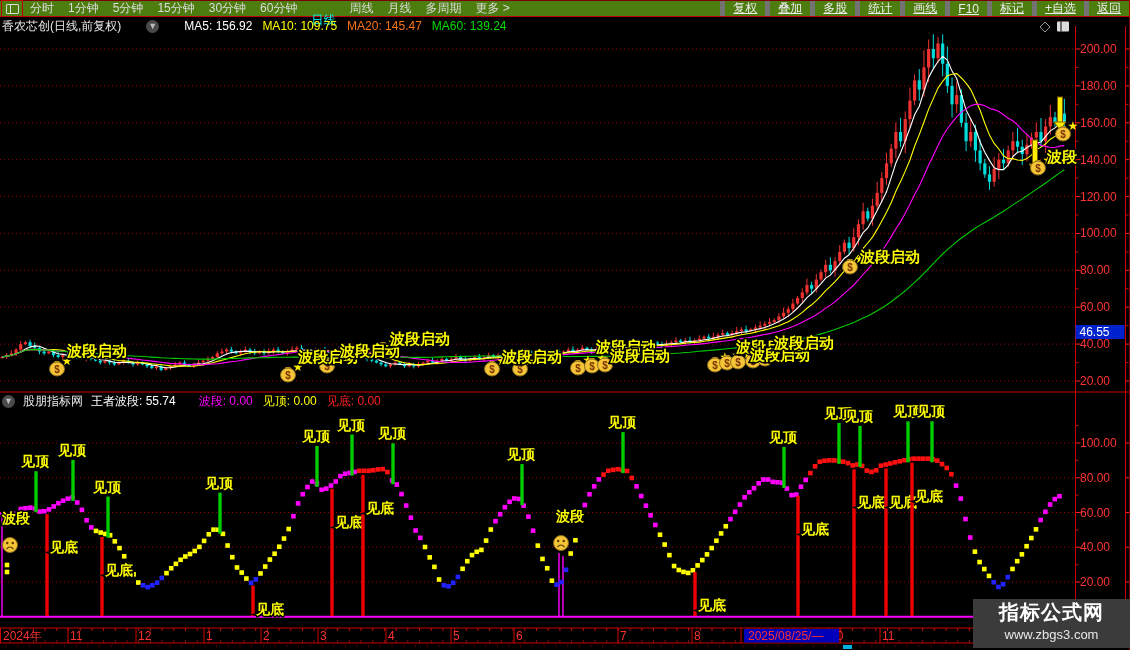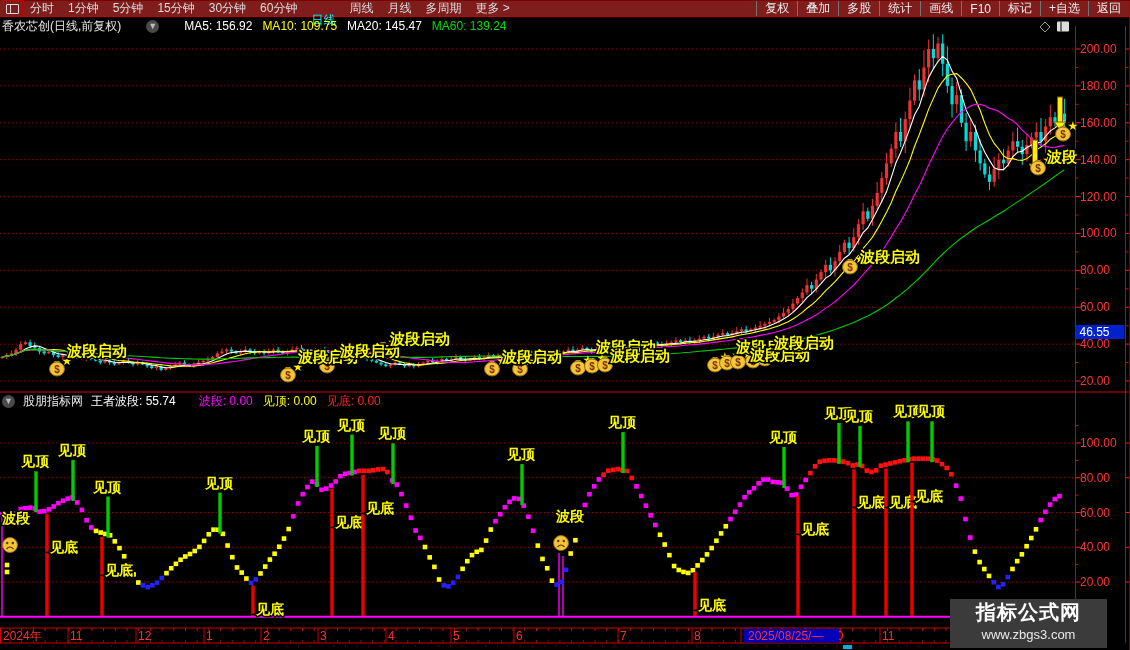--- a/index.html
+++ b/index.html
@@ -1,38 +1,38 @@
 <!DOCTYPE html>
 <html><head>
 <meta charset="utf-8">
 <style>
   html,body{margin:0;padding:0;background:#000;}
   #app{position:relative;width:1130px;height:650px;overflow:hidden;background:#000;
        font-family:"Liberation Sans",sans-serif;}
   svg{position:absolute;left:0;top:0;}
   .hrow{position:absolute;display:flex;align-items:center;z-index:5;}
-  .toolbar{left:0;top:0;width:1130px;height:17px;background:#7f1d1d;
+  .toolbar{left:0;top:0;width:1130px;height:17px;background:#4d7c0f;
            border-top:1px solid #7a0000;border-bottom:1px solid #c00000;box-sizing:border-box;}
   .tl-iconbox{width:20px;height:15px;border:1px solid #c00000;display:flex;align-items:center;
               justify-content:center;margin-left:1px;}
   .tl-icon{width:11px;height:8px;border:1px solid #ddd;border-radius:1px;position:relative;}
   .tl-icon::after{content:"";position:absolute;left:3px;top:0;width:1px;height:8px;background:#ddd;}
   .tab{color:#ddd;font-size:12px;margin:0 7px;white-space:nowrap;cursor:default;}
   .tab.active{color:#00ffff;margin-top:24px;}
   .menu{margin-left:auto;display:flex;height:100%;align-items:stretch;}
   .menu-item{color:#eee;font-size:12px;padding:0 8px;display:flex;align-items:center;
-             border-left:1px solid #737373;white-space:nowrap;}
+             border-left:5px solid #737373;white-space:nowrap;text-decoration:underline;}
   .menu-item:last-child{border-right:1px solid #c00000;}
   .infobar{left:2px;top:18px;height:16px;font-size:12px;gap:25px;}
   .chev{width:13px;height:13px;border-radius:50%;background:#4a4a4a;color:#bbb;font-size:9px;
         line-height:13px;text-align:center;flex:0 0 auto;}
   .sym{color:#e8e8e8;}
   .mas{display:flex;gap:10px;}
   .panelheader{left:2px;top:394px;height:15px;font-size:12px;gap:8px;}
-  .watermark{position:absolute;left:950px;top:599px;width:157px;height:49px;background:#3b3b3b;
+  .watermark{position:absolute;left:973px;top:599px;width:157px;height:49px;background:#3b3b3b;
              text-align:center;z-index:6;}
   .wm1{font-size:20px;font-weight:bold;color:#fff;line-height:26px;letter-spacing:1px;}
   .wm2{font-size:13px;color:#e8e8e8;line-height:20px;}
 </style>
 </head>
 <body>
 <div id="app">
 
 <svg id="cv" width="1130" height="650">
       <g>
@@ -1361,21 +1361,21 @@
         <span class="menu-item">返回</span>
       </div>
 </div>
 
 <div class="hrow infobar">
   <span class="sym">香农芯创(日线,前复权)</span>
   <span class="chev">▼</span>
   <span id="mas" class="mas">
         <span style="color: rgb(255, 255, 255);">MA5: 156.92</span>
         <span style="color: rgb(255, 255, 0);">MA10: 109.75</span>
-        <span style="color: #ffffff;">MA20: 145.47</span>
+        <span style="color: #f97316;">MA20: 145.47</span>
         <span style="color: rgb(0, 221, 0);">MA60: 139.24</span>
       </span>
 </div>
 
 <div class="hrow panelheader">
   <span class="chev">▼</span>
   <span style="color:#e8e8e8;">股朋指标网</span>
   <span id="pvals" class="mas">
         <span style="color: rgb(255, 255, 255);">王者波段: 55.74</span>
         <span style="color: rgb(255, 0, 255); margin-left: 13px;">波段: 0.00</span>

